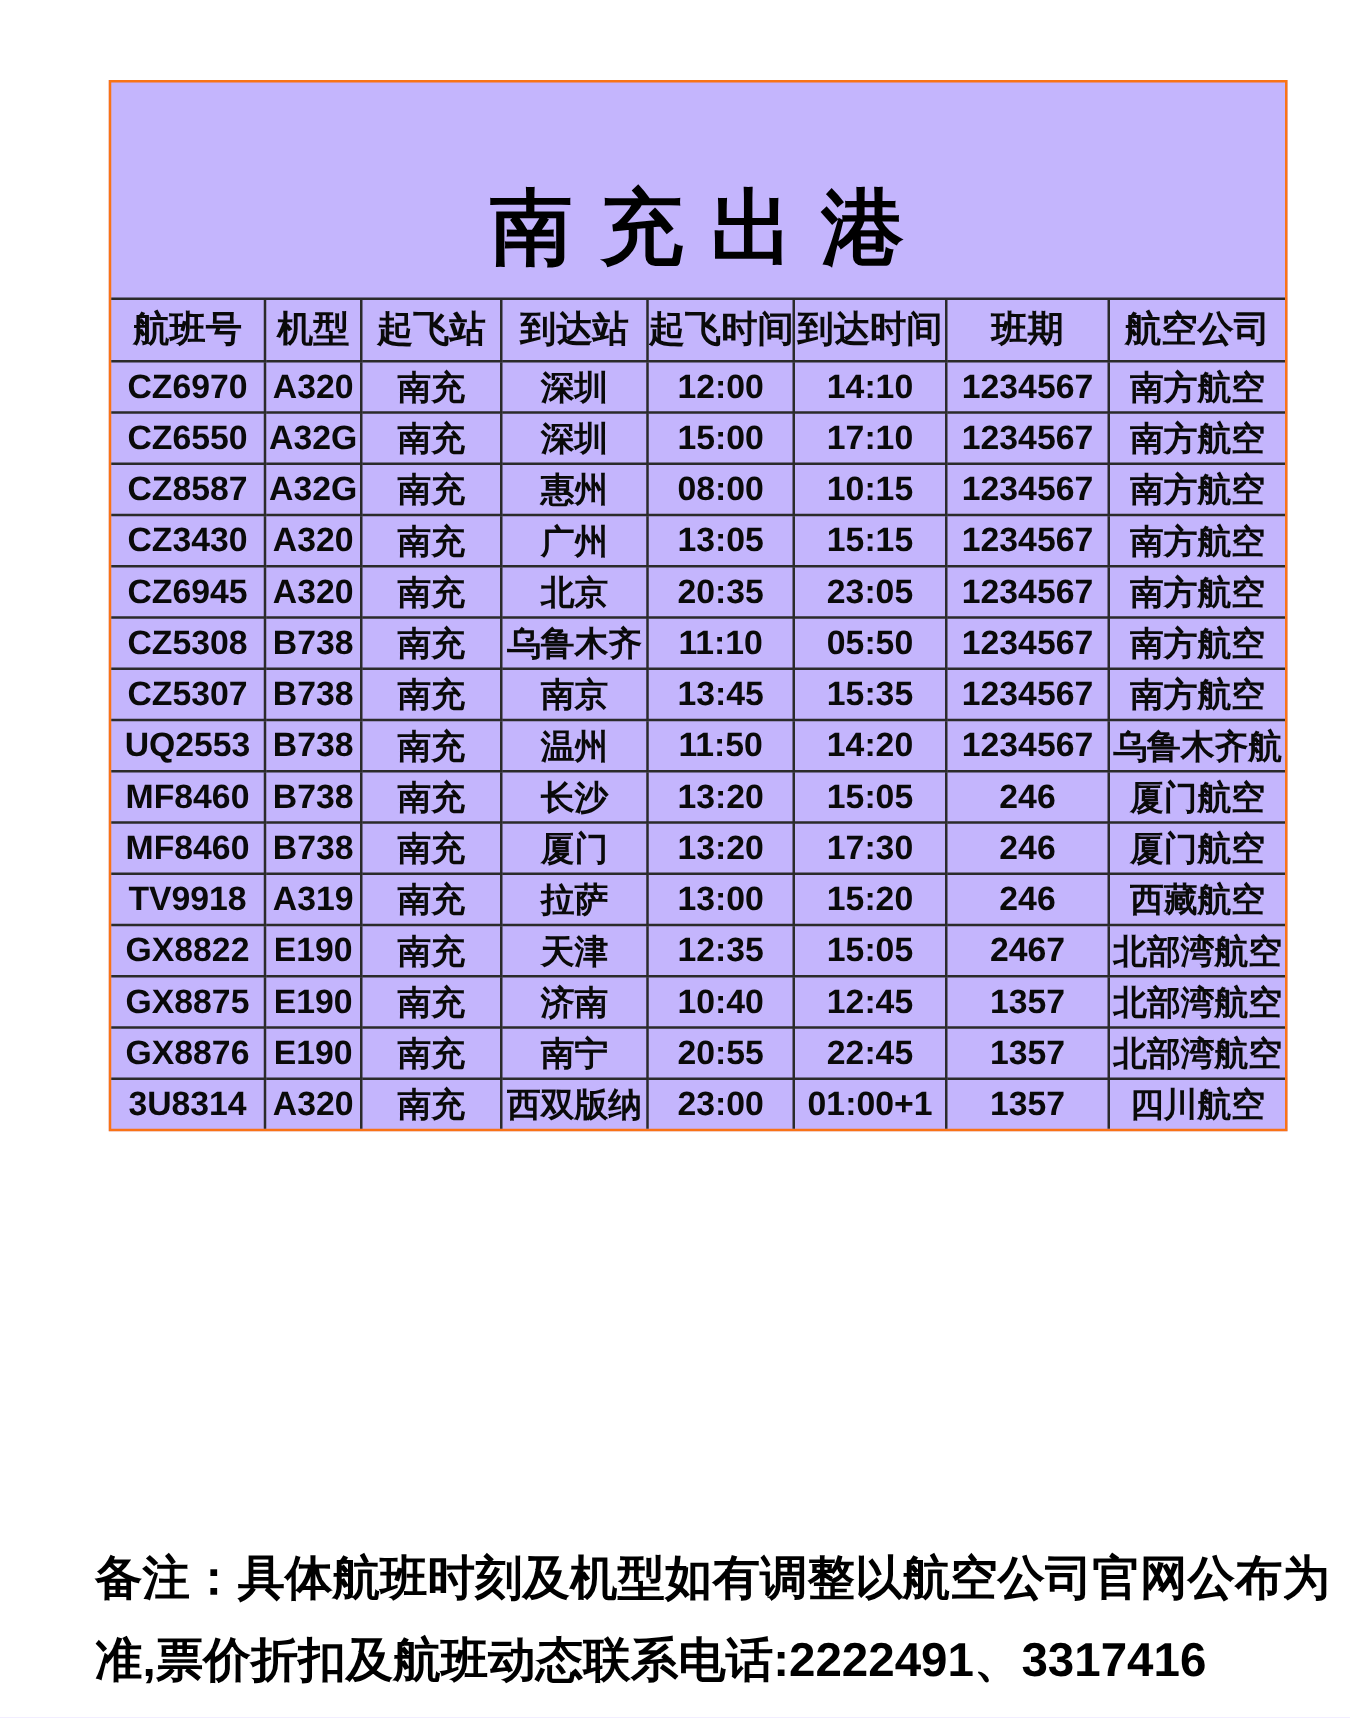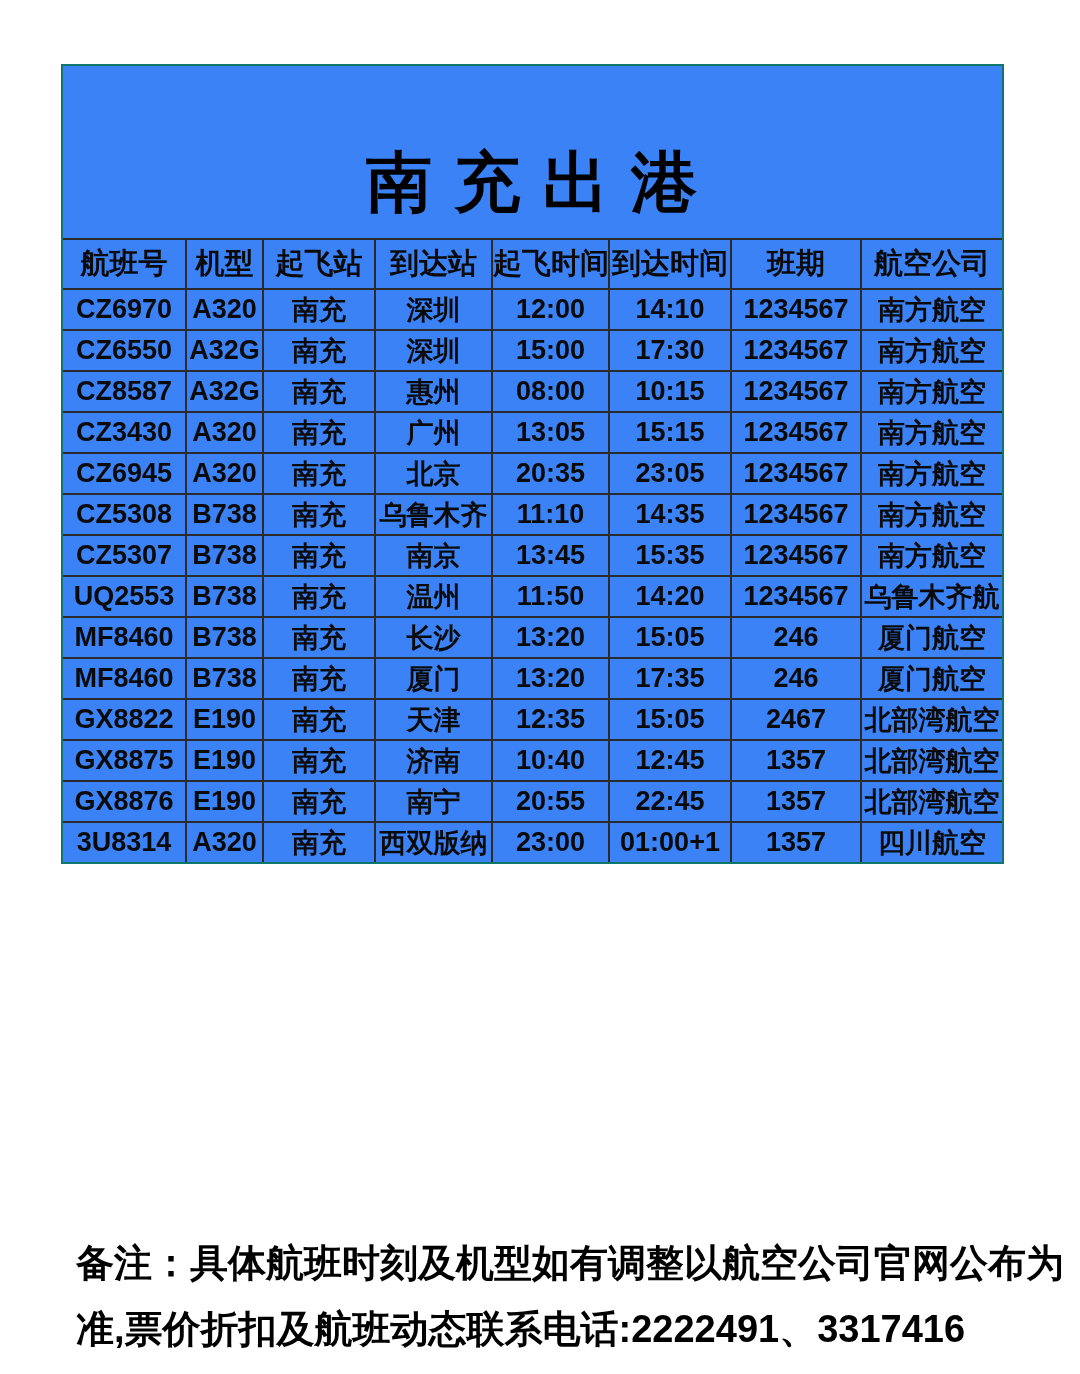--- a/index.html
+++ b/index.html
@@ -7,26 +7,26 @@
     padding: 0;
     width: 1080px;
     height: 1374px;
     background: #ffffff;
     font-family: "Liberation Sans", "DejaVu Sans", sans-serif;
     color: #0d0d0d;
     overflow: hidden;
   }
   .sheet {
     position: absolute;
-    left: 61px;
+    left: 87px;
     top: 64px;
     width: 943px;
     box-sizing: border-box;
-    border: 2px solid #0f766e;
-    background: #3b82f6;
+    border: 2px solid #f97316;
+    background: #c4b5fd;
   }
   .title-area {
     box-sizing: border-box;
     height: 174px;
     display: flex;
     align-items: flex-end;
     justify-content: center;
     padding-bottom: 10px;
     border-bottom: 2px solid #2b2b2b;
     font-size: 66px;
@@ -111,21 +111,21 @@
           <td>14:10</td>
           <td>1234567</td>
           <td>南方航空</td>
         </tr>
         <tr>
           <td>CZ6550</td>
           <td>A32G</td>
           <td>南充</td>
           <td>深圳</td>
           <td>15:00</td>
-          <td>17:30</td>
+          <td>17:10</td>
           <td>1234567</td>
           <td>南方航空</td>
         </tr>
         <tr>
           <td>CZ8587</td>
           <td>A32G</td>
           <td>南充</td>
           <td>惠州</td>
           <td>08:00</td>
           <td>10:15</td>
@@ -151,21 +151,21 @@
           <td>23:05</td>
           <td>1234567</td>
           <td>南方航空</td>
         </tr>
         <tr>
           <td>CZ5308</td>
           <td>B738</td>
           <td>南充</td>
           <td>乌鲁木齐</td>
           <td>11:10</td>
-          <td>14:35</td>
+          <td>05:50</td>
           <td>1234567</td>
           <td>南方航空</td>
         </tr>
         <tr>
           <td>CZ5307</td>
           <td>B738</td>
           <td>南充</td>
           <td>南京</td>
           <td>13:45</td>
           <td>15:35</td>
@@ -191,23 +191,33 @@
           <td>15:05</td>
           <td>246</td>
           <td>厦门航空</td>
         </tr>
         <tr>
           <td>MF8460</td>
           <td>B738</td>
           <td>南充</td>
           <td>厦门</td>
           <td>13:20</td>
-          <td>17:35</td>
+          <td>17:30</td>
           <td>246</td>
           <td>厦门航空</td>
+        </tr>
+        <tr>
+          <td>TV9918</td>
+          <td>A319</td>
+          <td>南充</td>
+          <td>拉萨</td>
+          <td>13:00</td>
+          <td>15:20</td>
+          <td>246</td>
+          <td>西藏航空</td>
         </tr>
         <tr>
           <td>GX8822</td>
           <td>E190</td>
           <td>南充</td>
           <td>天津</td>
           <td>12:35</td>
           <td>15:05</td>
           <td>2467</td>
           <td>北部湾航空</td>

